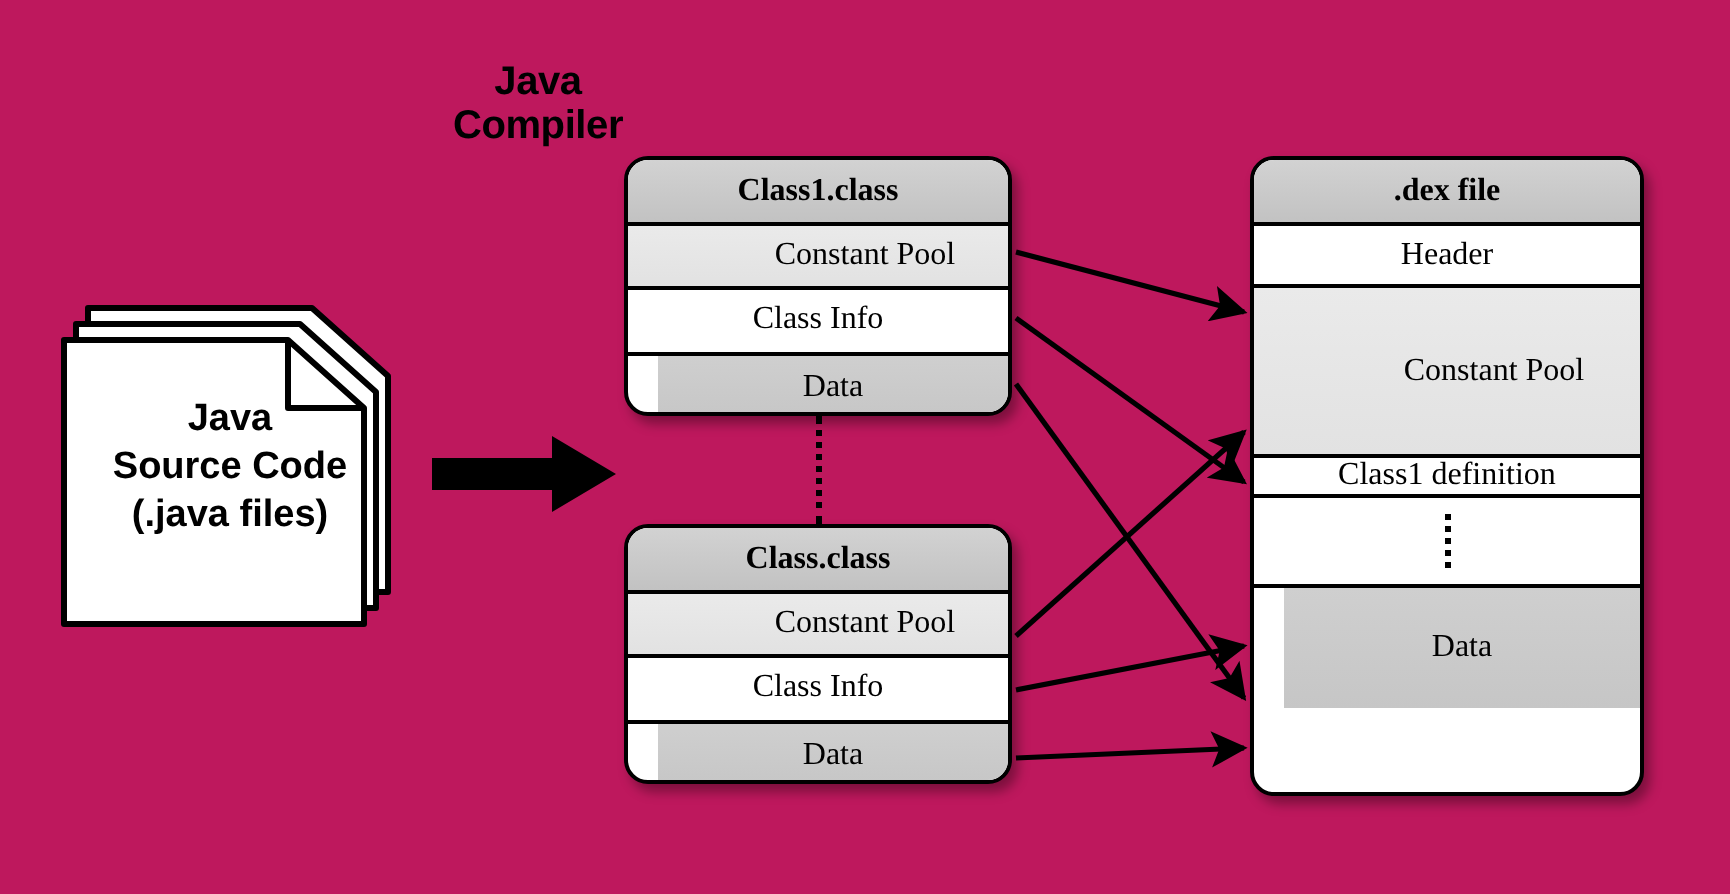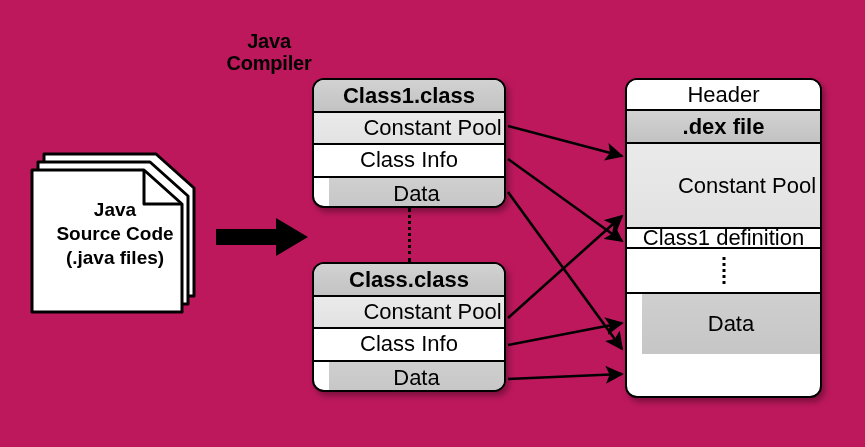--- a/index.html
+++ b/index.html
@@ -81,23 +81,24 @@
     overflow: hidden;
     background: #ffffff;
     box-shadow: 3px 4px 6px rgba(0,0,0,0.35);
   }
   .row {
     box-sizing: border-box;
     display: flex;
     align-items: center;
     justify-content: center;
     color: #000000;
-    font-size: 22px;
+    font-size: 16px;
     border-bottom: 2.5px solid #000000;
     white-space: nowrap;
+    font-family: Liberation Serif, serif;
   }
   .row:last-child { border-bottom: none; }
   .row.head {
     font-weight: bold;
     background: linear-gradient(#d2d2d2, #c2c2c2);
   }
   .row.gray   { background: linear-gradient(#cfcfcf, #c6c6c6); margin-left: 15px; }
   .row.lgray  { background: linear-gradient(#eaeaea, #e2e2e2); padding-left: 47px; }
   .row.white  { background: #ffffff; }
   .row.dots   { background: #ffffff; position: relative; }
@@ -178,22 +179,22 @@
   </div>
 
   <div class="struct-box" id="box-classn">
     <div class="row head">Class.class</div>
     <div class="row lgray">Constant Pool</div>
     <div class="row white">Class Info</div>
     <div class="row gray">Data</div>
   </div>
 
   <div class="struct-box" id="box-dex">
+    <div class="row head" style="height:33px">.dex file</div>
     <div class="row white" style="height:31px">Header</div>
-    <div class="row head" style="height:33px">.dex file</div>
     <div class="row lgray" style="height:85px">Constant Pool</div>
     <div class="row white" style="height:20px">Class1 definition</div>
     <div class="row dots" style="height:45px"></div>
     <div class="row gray" style="height:60px">Data</div>
   </div>
 
   <svg id="arrows" viewBox="0 0 865 447">
     <defs>
       <marker id="ah" viewBox="0 0 10 10" refX="9" refY="5" markerWidth="7" markerHeight="7" orient="auto-start-reverse">
         <path d="M0 0 L10 5 L0 10 L2.2 5 Z" fill="#000000"></path>

